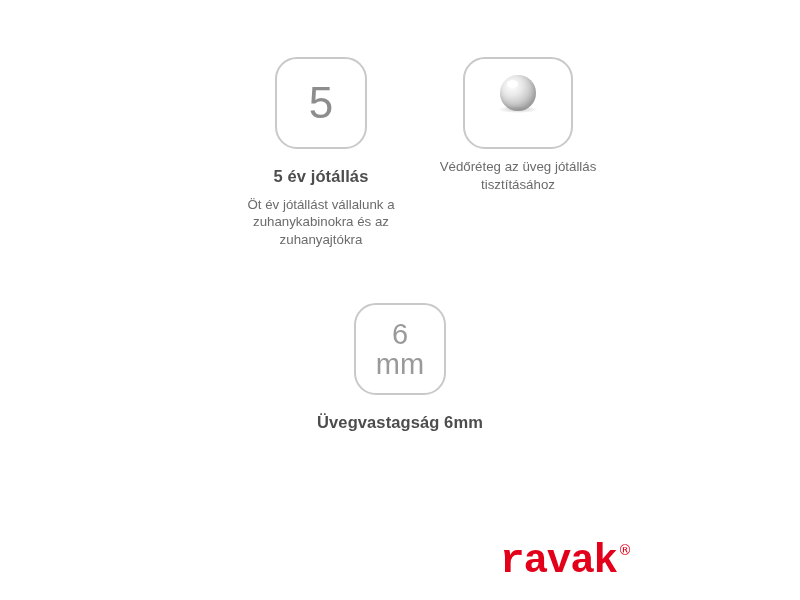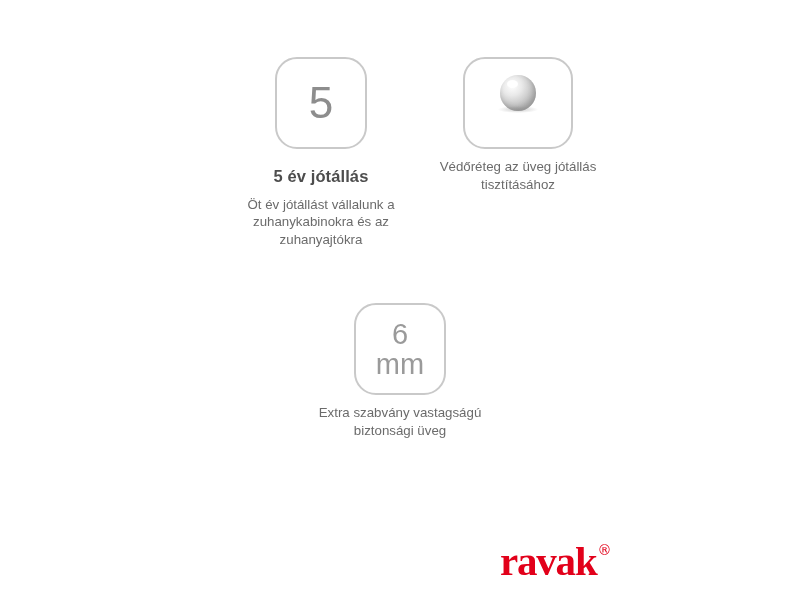--- a/index.html
+++ b/index.html
@@ -129,21 +129,21 @@
 
   
   #brand {
     position: absolute;
     left: 500px;
     top: 541px;
     display: flex;
     align-items: flex-start;
   }
   .brand-word {
-    font-family: Liberation Serif, serif;
+    font-family: Liberation Mono, monospace;
     font-size: 41px;
     font-weight: bold;
     color: #e2001a;
     letter-spacing: -1.2px;
     line-height: 1;
   }
   .brand-reg {
     font-family: "DejaVu Sans", sans-serif;
     font-size: 14px;
     color: #e2001a;
@@ -171,21 +171,21 @@
       <div class="drop-shadow"></div>
     </div>
     <div class="feature-desc">Védőréteg az üveg jótállás tisztításához</div>
   </div>
 
   <div class="feature" id="f-thick">
     <div class="badge">
       <span class="badge-thick">6</span>
       <span class="badge-thick">mm</span>
     </div>
-    <div class="feature-desc">Extra szabvány vastagságú biztonsági üveg</div>
+    <div class="feature-title">Üvegvastagság 6mm</div>
   </div>
 
   <div id="brand">
     <span class="brand-word">ravak</span>
     <span class="brand-reg">®</span>
   </div>
 
 </div>
 
 </body></html>

